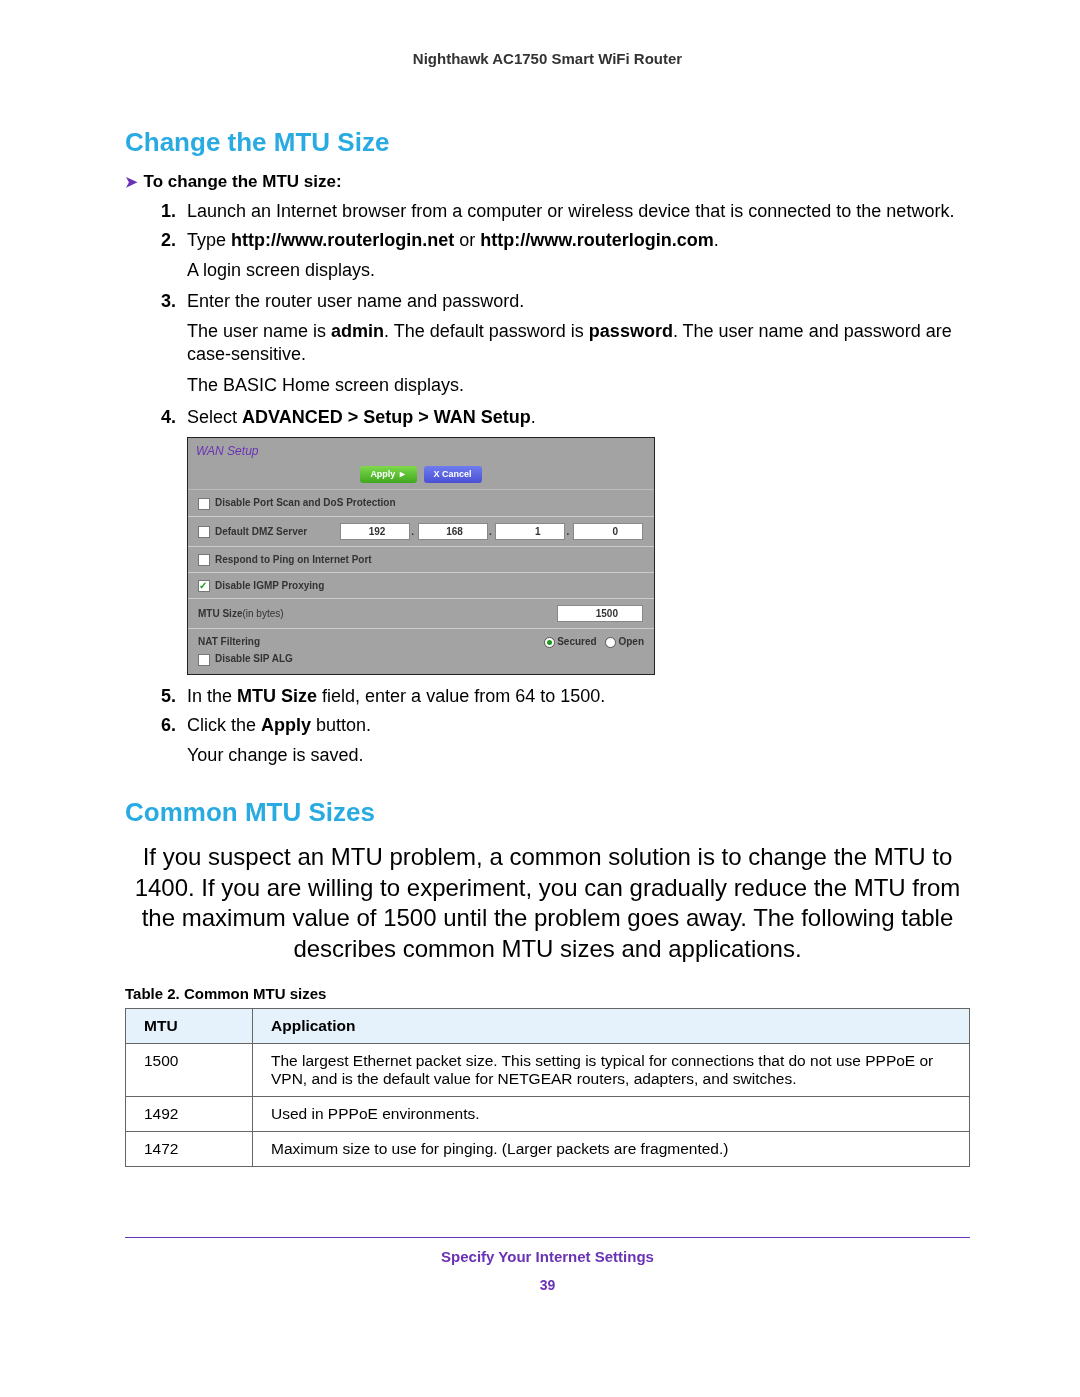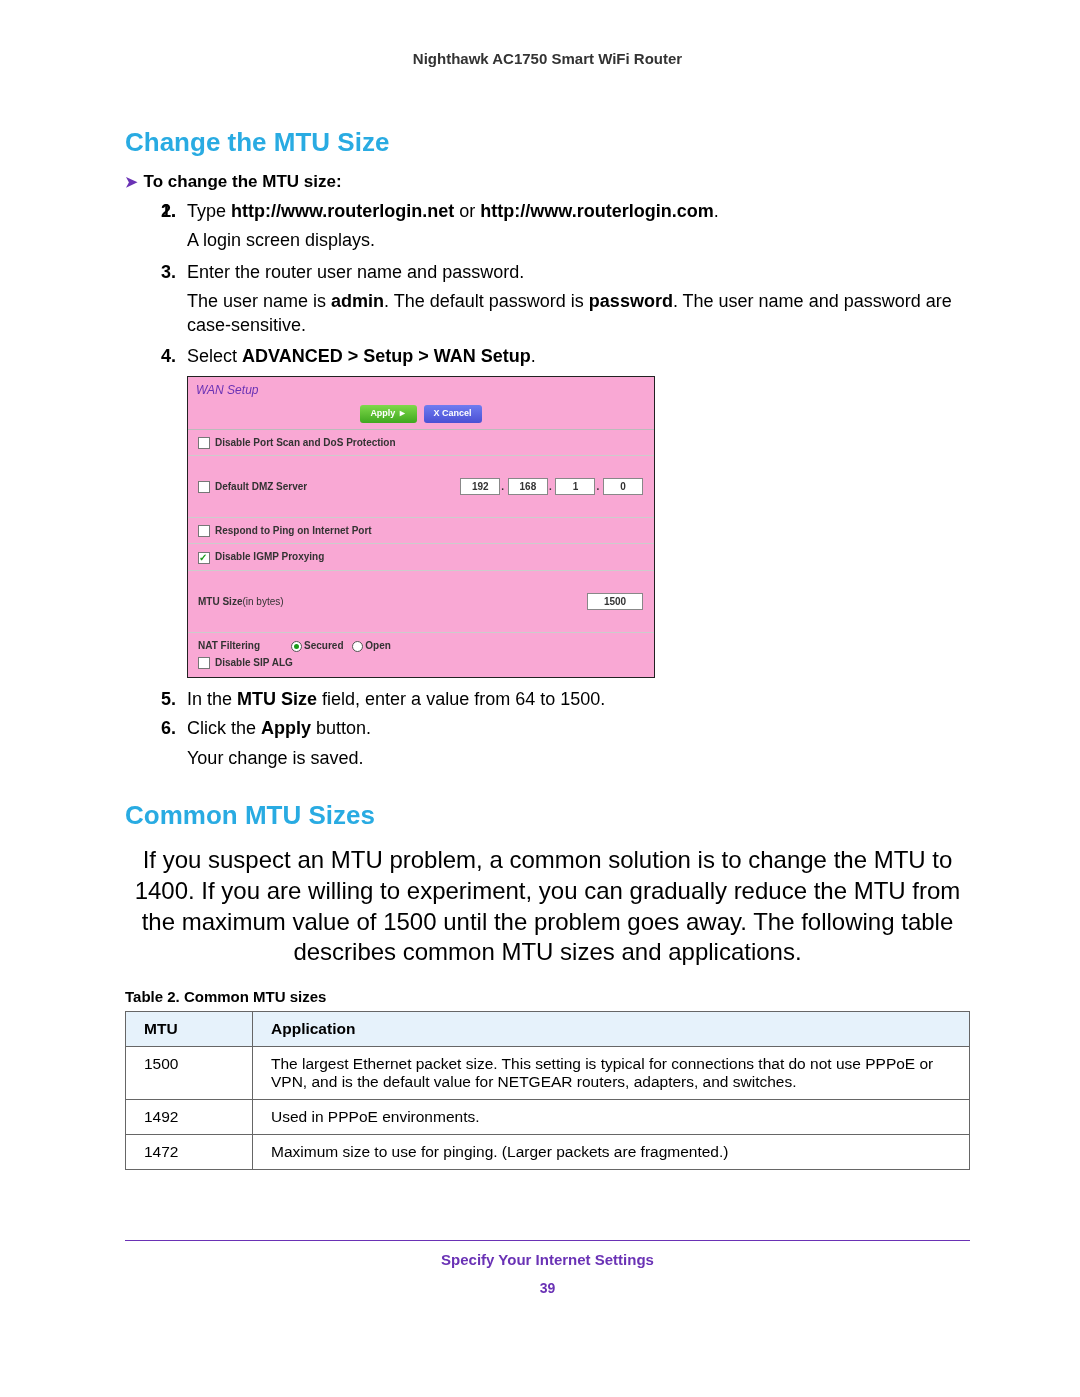--- a/index.html
+++ b/index.html
@@ -64,21 +64,21 @@
     line-height: 1.3;
   }
   .bold { font-weight: bold; }
   
   .wan-shot {
     border: 1px solid #222;
     width: 466px;
     margin: 8px 0 10px 0;
     font-size: 10px;
     color: #333;
-    background: #f9a8d4;
+    background: #a3a3a3;
   }
   .wan-title {
     color: #6a32b5;
     font-style: italic;
     padding: 6px 8px 4px 8px;
     font-size: 12px;
   }
   .wan-buttons {
     text-align: center;
     padding: 2px 0 6px 0;
@@ -115,35 +115,35 @@
   .cb.checked::after{
     content:"✓";
     position:absolute;
     left:0; top:-2px;
     font-size:10px;
     color:#1a9a1a;
   }
   .ipbox {
     display: inline-block;
     border: 1px solid #888;
-    padding: 1px 9px;
+    padding: 1px 24px;
     font-size: 10px;
     background: #fff;
-    margin: 16px 1px;
+    margin: 0 1px;
     min-width: 20px;
-    text-align: center;
+    text-align: right;
   }
   .radio {
     display:inline-block;
     width:9px;height:9px;border:1px solid #555;border-radius:50%;
     margin:0 2px 0 6px; vertical-align:middle; position:relative; background:#fff;
   }
   .radio.sel::after{content:"";position:absolute;left:2px;top:2px;width:5px;height:5px;background:#1a9a1a;border-radius:50%;}
   .nat-block { padding: 6px 10px 8px 10px; font-weight:bold; }
-  .nat-line { display:flex; justify-content:flex-start; align-items:center;gap:25px;}
+  .nat-line { display:flex; justify-content:space-between; align-items:center;gap:25px;}
   
   p.body {
     font-size: 24px;
     line-height: 1.28;
     margin: 8px 0 14px 0;
     text-align: center;
   }
   .table-caption {
     font-weight: bold;
     font-size: 15px;
@@ -193,30 +193,32 @@
 
   <h2 class="section">Change the MTU Size</h2>
 
   <div class="proc-head">
     <span class="chev">➤</span><span>To change the MTU size:</span>
   </div>
 
   <ol class="steps">
     <li>
       <span class="num">1.</span>
+      <span>Launch an Internet browser from a computer or wireless device that is connected to the network.</span>
     </li>
     <li>
       <span class="num">2.</span>
       <span><span>Type </span><span class="bold">http://www.routerlogin.net</span><span> or </span><span class="bold">http://www.routerlogin.com</span><span>.</span></span>
       <p>A login screen displays.</p>
     </li>
     <li>
       <span class="num">3.</span>
       <span>Enter the router user name and password.</span>
       <p><span>The user name is </span><span class="bold">admin</span><span>. The default password is </span><span class="bold">password</span><span>. The user name and password are case-sensitive.</span></p>
+      <p>The BASIC Home screen displays.</p>
     </li>
     <li>
       <span class="num">4.</span>
       <span><span>Select </span><span class="bold">ADVANCED &gt; Setup &gt; WAN Setup</span><span>.</span></span>
 
       
       <div class="wan-shot">
         <div class="wan-title">WAN Setup</div>
         <div class="wan-buttons">
           <span class="btn btn-apply">Apply ►</span>

